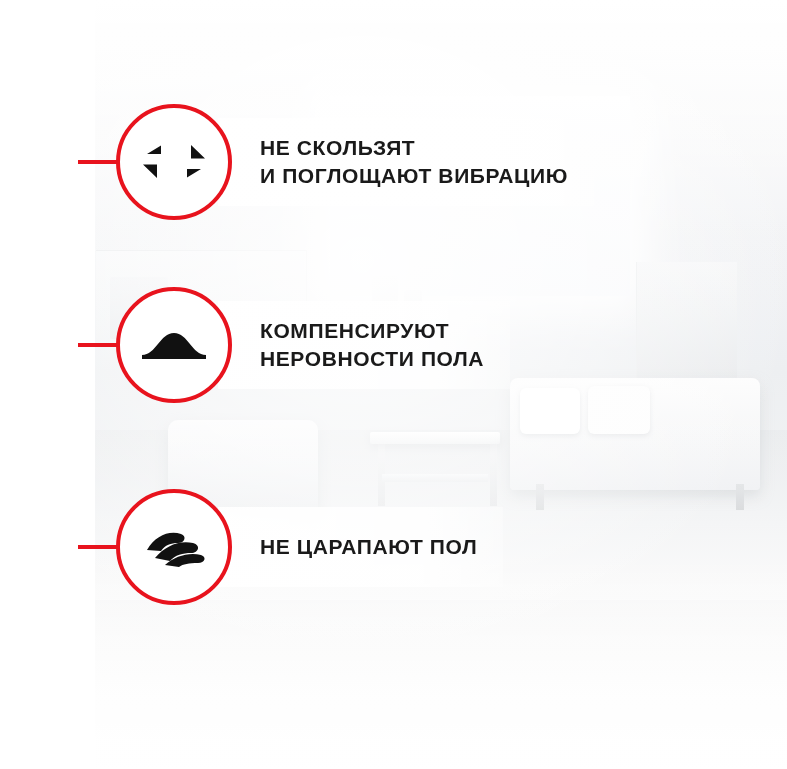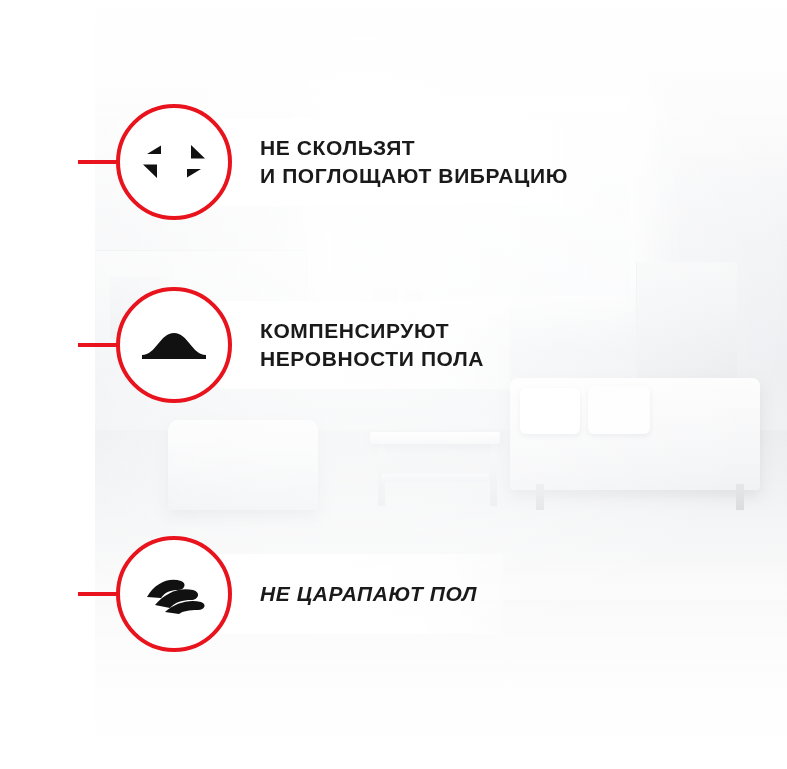--- a/index.html
+++ b/index.html
@@ -240,21 +240,21 @@
     font-size: 21px;
     line-height: 1.32;
     letter-spacing: 0.6px;
     color: #1a1a1a;
     text-transform: uppercase;
     white-space: pre-line;
   }
 
   #feature-0 { top: 104px; }
   #feature-1 { top: 287px; }
-  #feature-2 { top: 536px; font-style: italic; }
+  #feature-2 { top: 489px; }
 </style>
 </head>
 <body>
 
 <div class="canvas">
 
   <div class="bg">
     <div class="bg-wall"></div>
     <div class="bg-window"></div>
     <div class="bg-shelf"></div>

